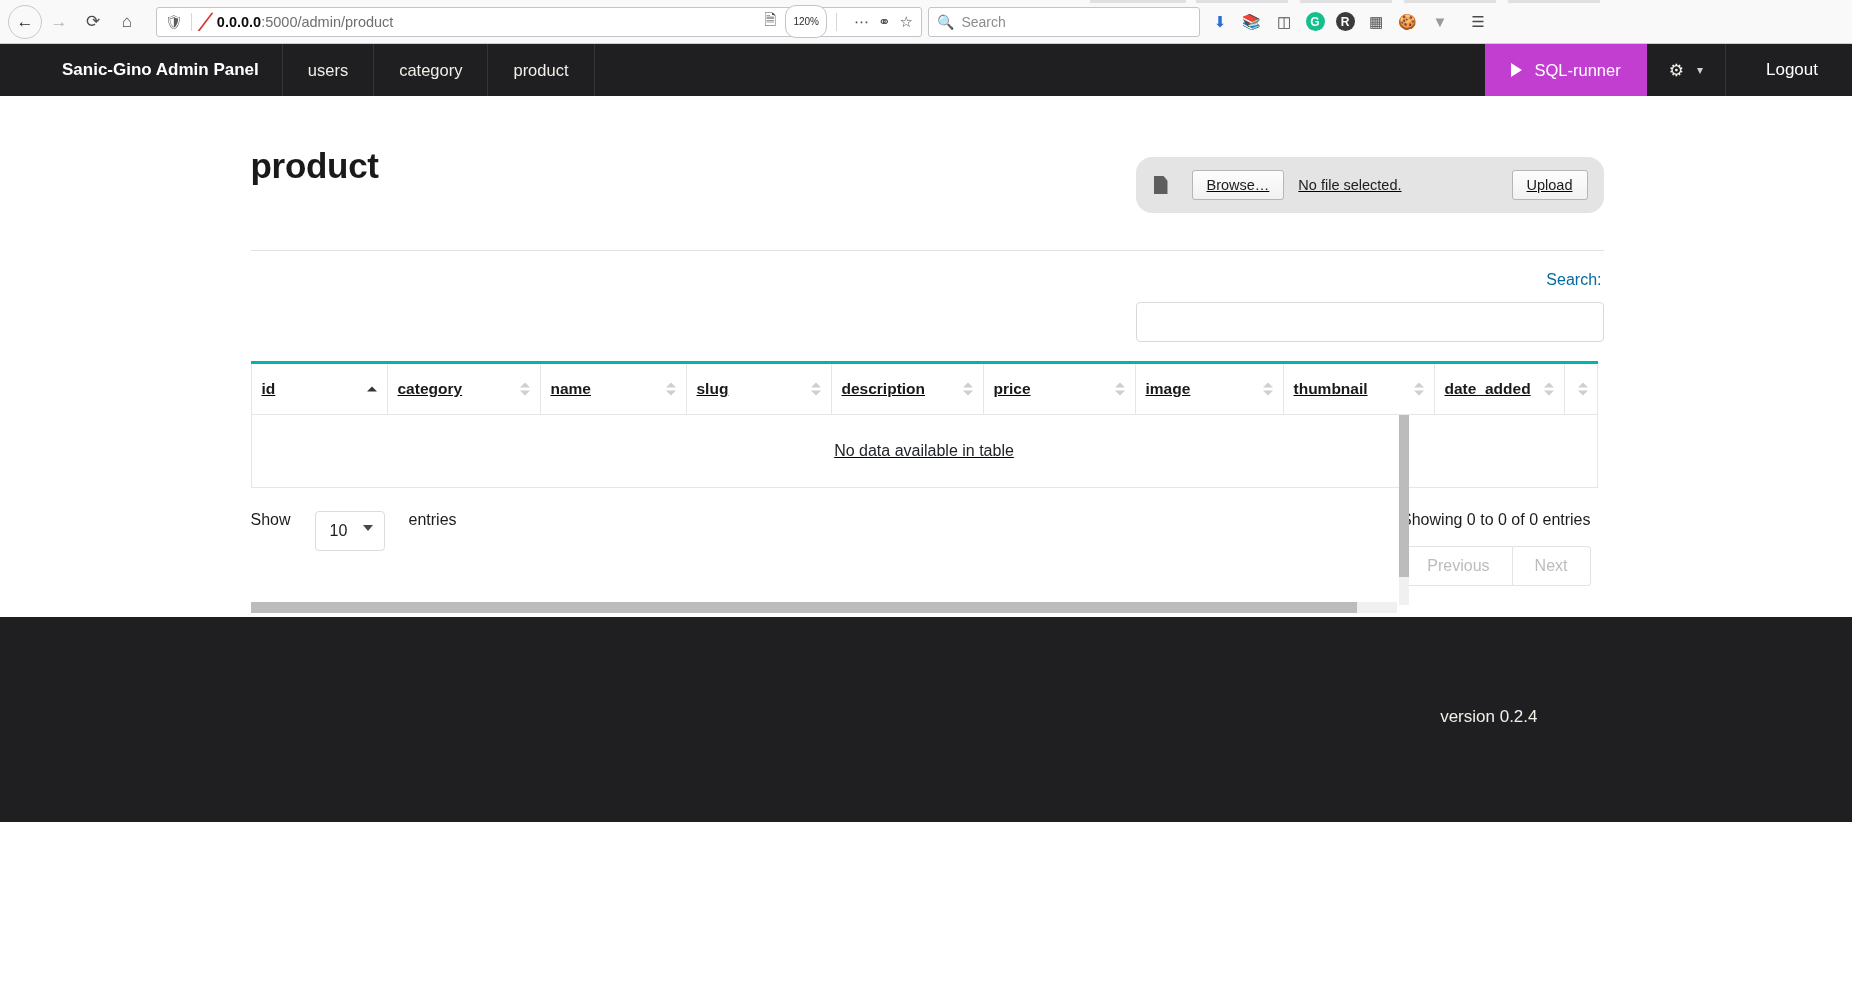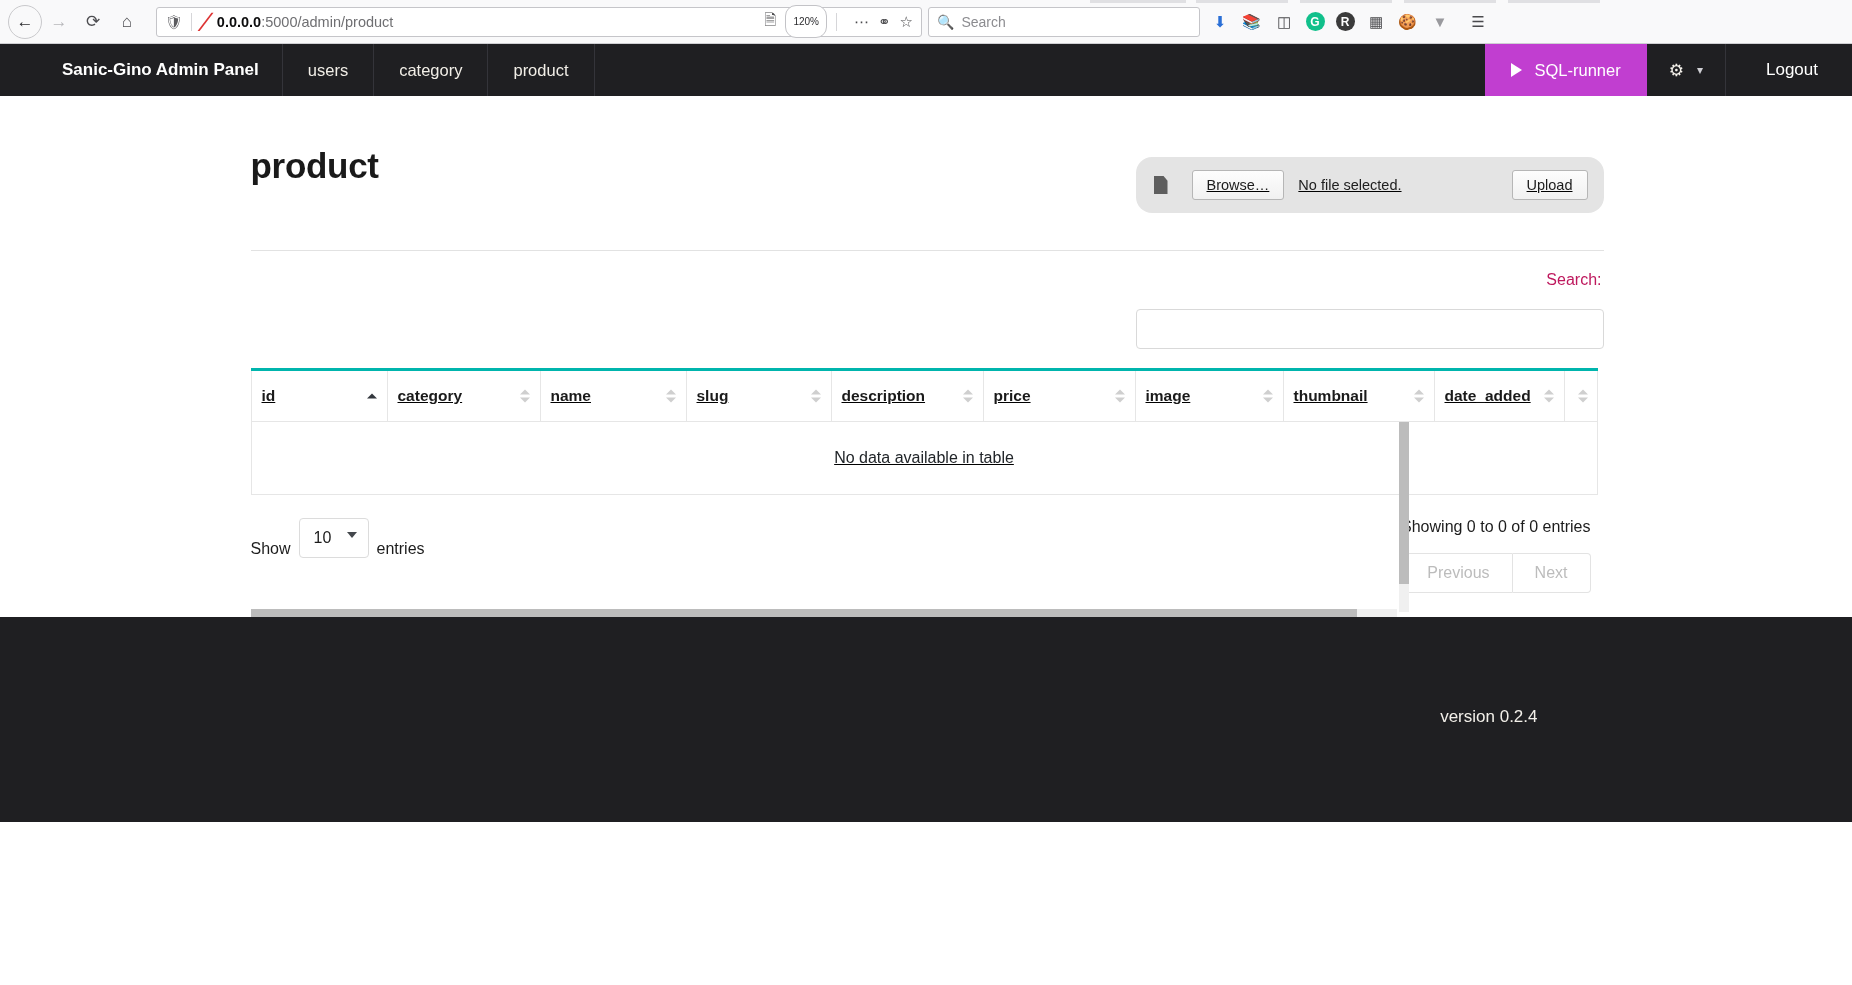--- a/index.html
+++ b/index.html
@@ -165,21 +165,21 @@
     font-family: "Liberation Sans", sans-serif;
   }
   .nofile { font-size: 14.5px; color:#202020; margin-left: 14px; }
   .upload-btn { margin-left:auto; }
 
   .hr { border:0; border-top:1px solid #e2e2e2; margin: 37px 0 0 0; }
 
   
   .search-row { display:flex; justify-content:flex-end; padding-top: 20px; }
   .search-wrap { display:flex; flex-direction:column; align-items:flex-end; }
-  .search-label { font-size: 16px; color:#be185d; margin-bottom: 20px; padding-right: 2px; }
+  .search-label { font-size: 16px; color:#0369a1; margin-bottom: 13px; padding-right: 2px; }
   .search-input {
     width: 468px; height: 40px;
     border:1px solid #d9d9d9; border-radius: 4px;
     background:#fff;
     font-size:15px; padding: 0 10px;
     font-family: "Liberation Sans", sans-serif;
     outline:none;
   }
 
   
@@ -228,21 +228,21 @@
     position:absolute; top: 54px; right: -12px;
     width: 10px; height: 162px; background:#bcbcbc; border-radius:0;
   }
   .vscroll-track {
     position:absolute; top: 54px; right: -12px;
     width: 10px; height: 190px; background:#f0f0f0;
   }
 
   
   .info-row { display:flex; align-items:flex-start; margin-top: 23px; }
-  .length-menu { display:flex; align-items:flex-end; gap: 8px; font-size: 16px; color:#1c1c1c; }
+  .length-menu { display:flex; align-items:flex-start; gap: 24px; font-size: 16px; color:#1c1c1c; }
   .length-select {
     position:relative;
     width: 70px; height: 40px;
     border:1px solid #dcdcdc; border-radius: 4px;
     background:#fff;
     display:flex; align-items:center;
     padding-left: 14px;
     font-size: 16px; color:#1c1c1c;
   }
   .length-select .caret {

